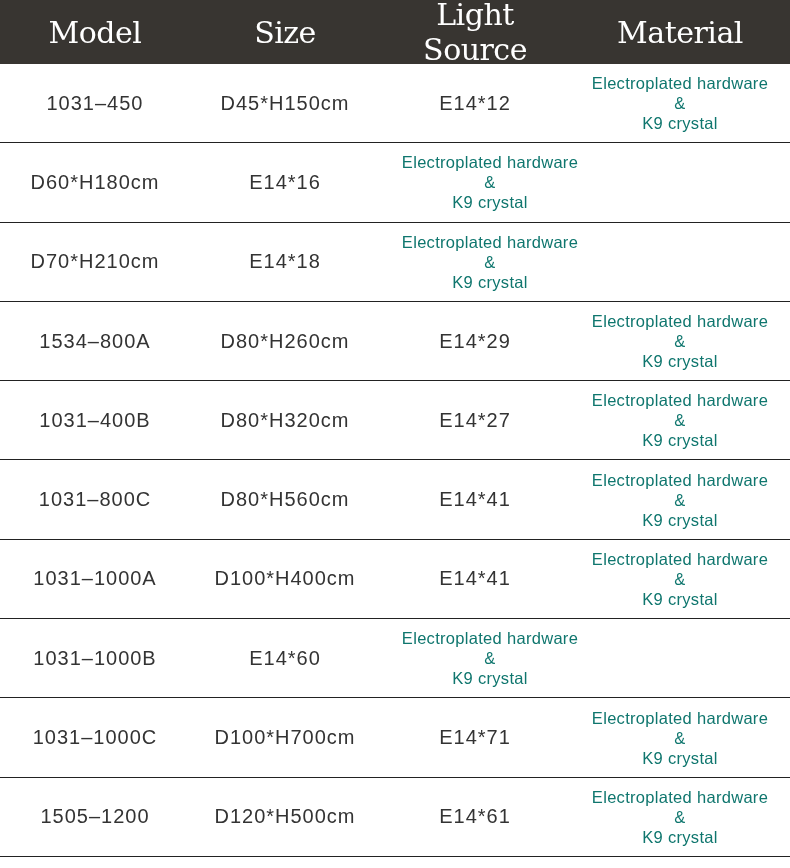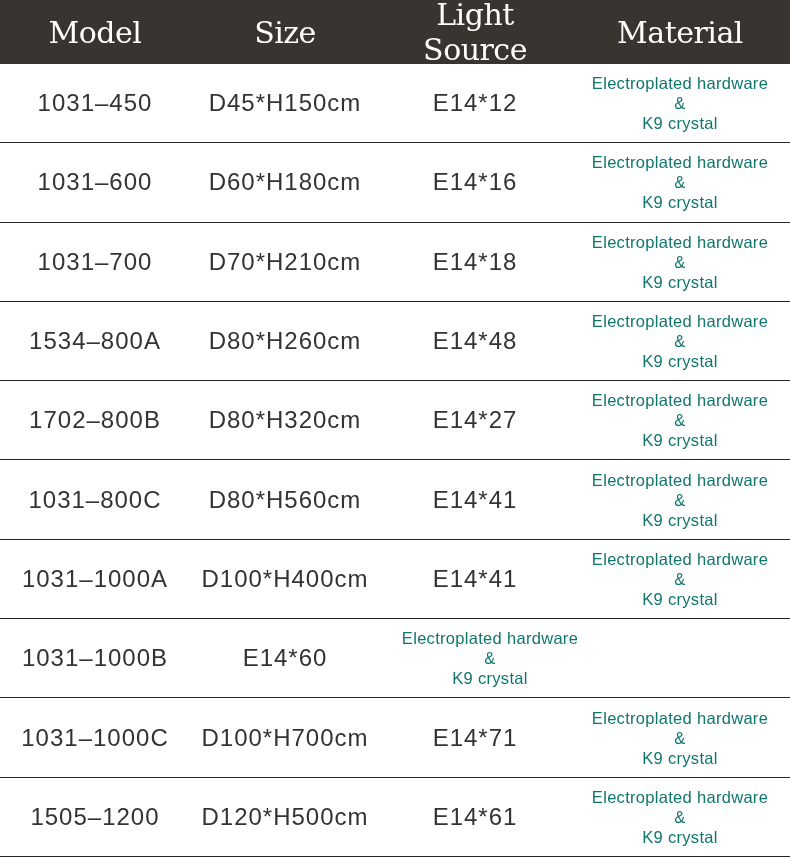--- a/index.html
+++ b/index.html
@@ -1,21 +1,21 @@
 <!DOCTYPE html>
 <html><head>
 <meta charset="utf-8">
 <style>
   html, body { margin:0; padding:0; background:#fff; }
   body { width:790px; height:868px; overflow:hidden; }
   .header { height:64px; background:#383531; display:flex; align-items:center; }
   .header .hc { color:#fff; font-family:"DejaVu Serif","Liberation Serif",serif; font-size:30px; text-align:center; letter-spacing:-0.5px; }
   .c0 { width:190px; } .c1 { width:190px; } .c2 { width:190px; } .c3 { width:220px; }
   .row { height:79.3px; border-bottom:1.5px solid #222; display:flex; align-items:center; box-sizing:border-box; }
-  .cell { text-align:center; color:#333; font-family:"Liberation Sans",sans-serif; font-size:24px; letter-spacing:1px; }
+  .cell { text-align:center; color:#333; font-family:"Liberation Sans",sans-serif; font-size:20px; letter-spacing:1px; }
   .mat { font-size:16.5px; line-height:20px; letter-spacing:0.3px; color:#0f766e; }
 </style>
 </head>
 <body>
 
 <div class="header">
   <div class="hc c0">Model</div>
   <div class="hc c1">Size</div>
   <div class="hc c2">Light Source</div>
   <div class="hc c3">Material</div>
@@ -25,51 +25,49 @@
       <div class="cell c0">1031–450</div>
       <div class="cell c1">D45*H150cm</div>
       <div class="cell c2">E14*12</div>
       <div class="cell c3 mat">
         <div>Electroplated hardware</div>
         <div>&amp;</div>
         <div>K9 crystal</div>
       </div>
     </div>
     <div class="row">
-      <div class="cell c0">1031–600</div>
       <div class="cell c1">D60*H180cm</div>
       <div class="cell c2">E14*16</div>
       <div class="cell c3 mat">
         <div>Electroplated hardware</div>
         <div>&amp;</div>
         <div>K9 crystal</div>
       </div>
     </div>
     <div class="row">
-      <div class="cell c0">1031–700</div>
       <div class="cell c1">D70*H210cm</div>
       <div class="cell c2">E14*18</div>
       <div class="cell c3 mat">
         <div>Electroplated hardware</div>
         <div>&amp;</div>
         <div>K9 crystal</div>
       </div>
     </div>
     <div class="row">
       <div class="cell c0">1534–800A</div>
       <div class="cell c1">D80*H260cm</div>
-      <div class="cell c2">E14*48</div>
+      <div class="cell c2">E14*29</div>
       <div class="cell c3 mat">
         <div>Electroplated hardware</div>
         <div>&amp;</div>
         <div>K9 crystal</div>
       </div>
     </div>
     <div class="row">
-      <div class="cell c0">1702–800B</div>
+      <div class="cell c0">1031–400B</div>
       <div class="cell c1">D80*H320cm</div>
       <div class="cell c2">E14*27</div>
       <div class="cell c3 mat">
         <div>Electroplated hardware</div>
         <div>&amp;</div>
         <div>K9 crystal</div>
       </div>
     </div>
     <div class="row">
       <div class="cell c0">1031–800C</div>

